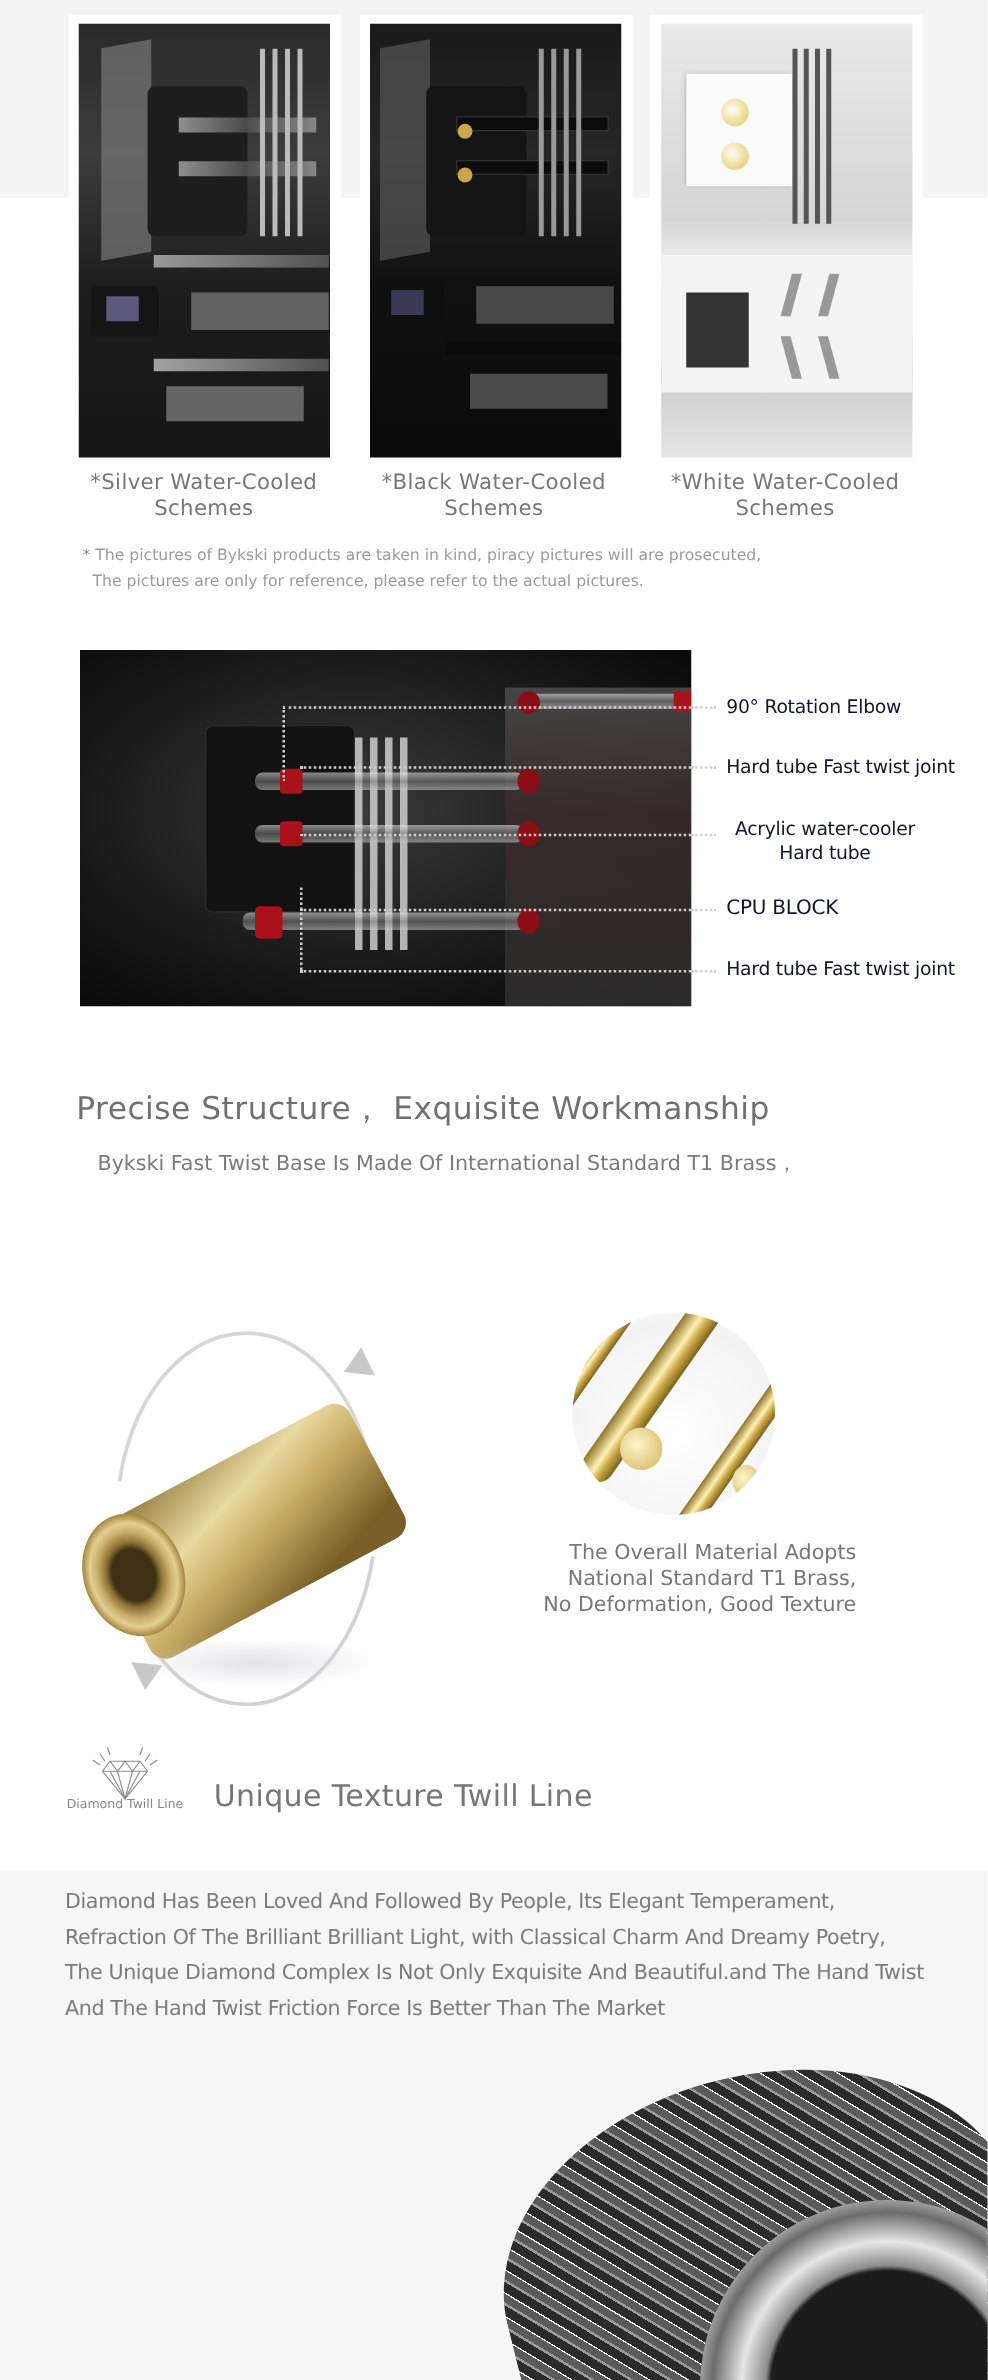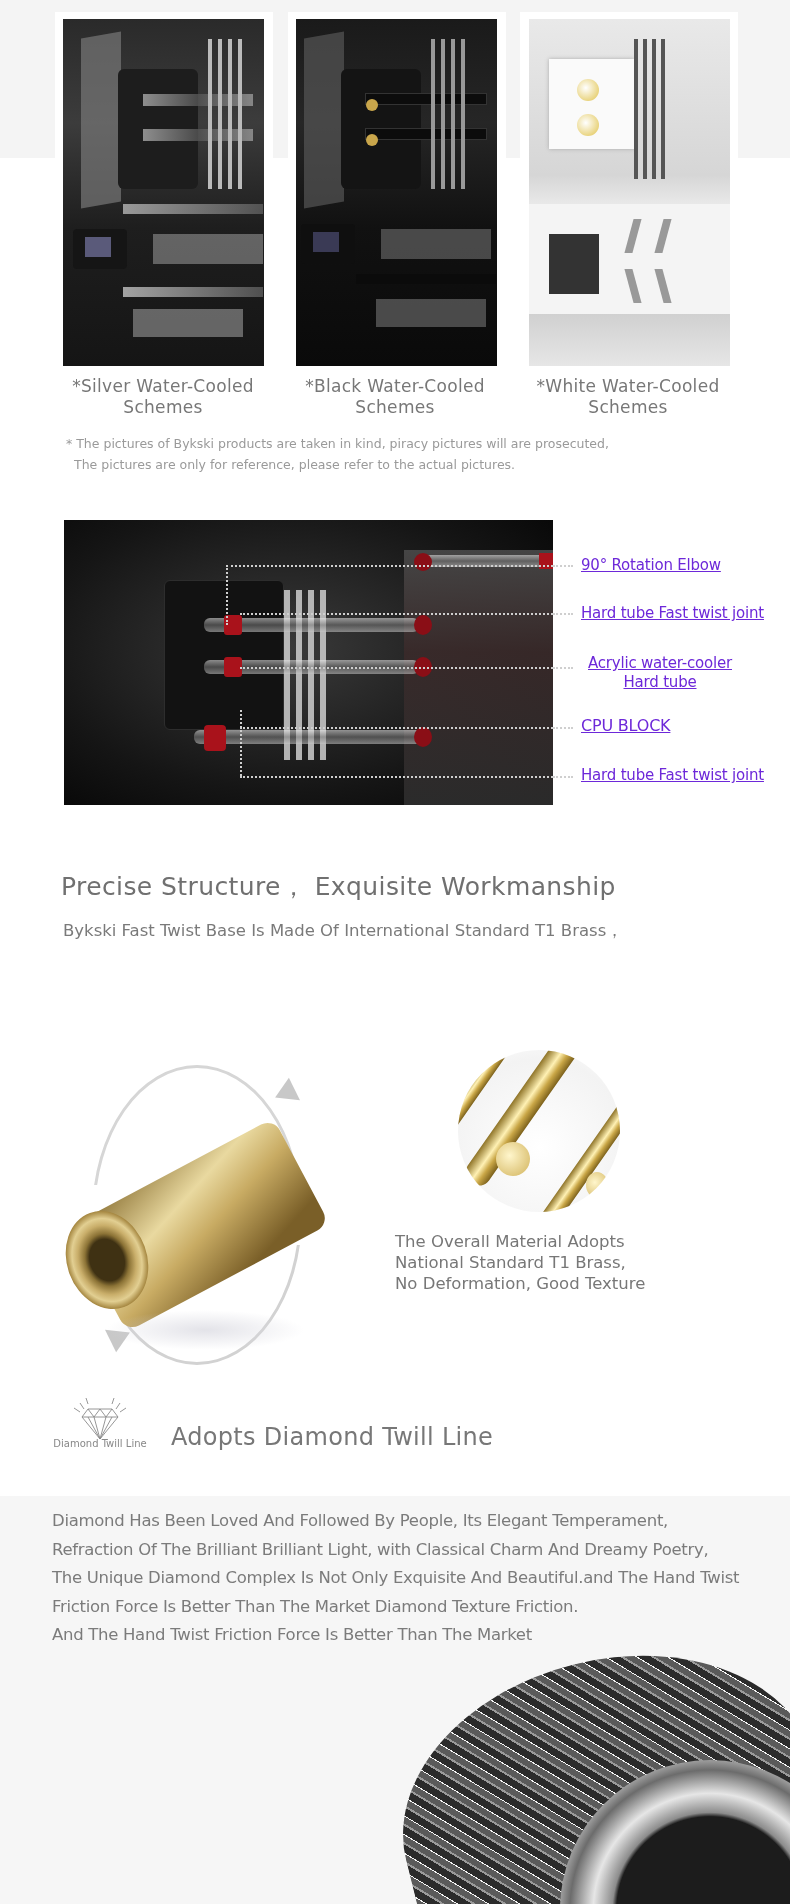--- a/index.html
+++ b/index.html
@@ -15,34 +15,34 @@
   .photo.black  { background: linear-gradient(180deg,#1a1a1a,#262626 30%,#111 60%,#0a0a0a); }
   .photo.white  { background: linear-gradient(180deg,#e9e9e9,#d6d6d6 45%,#f3f3f3 58%,#c9c9c9 80%,#e6e6e6); }
   .photo .blk { position: absolute; }
   .caption { top: 376px; width: 230px; text-align: center; font-size: 17px; line-height: 21px; color: #777; letter-spacing: 0.3px; }
   .notice { left: 66px; top: 433px; font-size: 12.5px; line-height: 21px; color: #9a9a9a; }
 
   
   .diagram { left: 64px; top: 520px; width: 489px; height: 285px; background: radial-gradient(ellipse at 45% 45%, #3a3a3a, #151515 65%, #050505); overflow: hidden; }
   .dot-line { height: 0; border-top: 2px dotted #cfcfcf; }
   .dot-v { width: 0; border-left: 2px dotted #cfcfcf; }
-  .label { font-size: 15px; color: #6d28d9; white-space: nowrap; letter-spacing: -0.2px; text-decoration: underline; }
+  .label { font-size: 15px; color: #0f172a; white-space: nowrap; letter-spacing: -0.2px; }
   .label.center { text-align: center; }
 
   
   .h2 { font-size: 25px; color: #707070; letter-spacing: 0.4px; white-space: nowrap; }
-  .para { font-size: 16.5px; line-height: 28px; color: #7a7a7a; white-space: nowrap; }
+  .para { font-size: 16.5px; line-height: 28px; color: #7a7a7a; white-space: nowrap; margin-left: 15px; }
 
   
   .brass-area { left: 45px; top: 1060px; width: 320px; height: 310px; }
   .ring-arrow { border: 3px solid #d2d2d2; border-radius: 50%; }
   .brass-body { background: linear-gradient(160deg,#8a7033,#e9d9a0 35%,#c8ab63 55%,#7a5f28 85%); border-radius: 14px; transform: rotate(-28deg); }
   .rods { left: 458px; top: 1050px; width: 162px; height: 162px; border-radius: 50%; background: radial-gradient(circle at 50% 60%, #fff, #f3f3f3 70%, #fff); overflow: hidden; }
   .rod { position: absolute; border-radius: 12px; background: linear-gradient(90deg,#8f7428,#fff1b4 45%,#c9a646 70%,#7c611c); transform: rotate(35deg); }
-  .brass-caption { left: 395px; top: 1231px; width: 290px; text-align: left; font-size: 16.5px; line-height: 21px; color: #777; }
+  .brass-caption { left: 395px; top: 1231px; width: 290px; text-align: right; font-size: 16.5px; line-height: 21px; color: #777; }
 
   
   .diamond-logo { left: 44px; top: 1395px; width: 112px; height: 62px; }
   .diamond-logo-label { left: 44px; top: 1438px; width: 112px; text-align: center; font-size: 10px; color: #888; }
   .diamond-title { left: 171px; top: 1423px; font-size: 24px; color: #777; letter-spacing: 0.3px; white-space: nowrap; }
   .gray-band { left: 0; top: 1496px; width: 790px; height: 408px; background: #f6f6f6; }
   .dpara { left: 52px; top: 1507px; font-size: 16.5px; line-height: 28.5px; color: #7b7b7b; white-space: nowrap; letter-spacing: -0.3px; }
   .knurl { left: 400px; top: 1660px; width: 420px; height: 300px; border-radius: 50% 50% 0 0; overflow: hidden;
     background:
       repeating-linear-gradient(45deg, #2b2b2b 0 7px, #9a9a9a 7px 9px, #5a5a5a 9px 15px, #f5f5f5 15px 16px),
@@ -219,25 +219,24 @@
       <line x1="36" y1="8" x2="40" y2="14"></line>
       <line x1="30" y1="13" x2="36" y2="17"></line>
       <line x1="76" y1="8" x2="72" y2="14"></line>
       <line x1="82" y1="13" x2="76" y2="17"></line>
       <line x1="42" y1="3" x2="44" y2="9"></line>
       <line x1="70" y1="3" x2="68" y2="9"></line>
     </g>
   </svg>
 </div>
 <div class="abs diamond-logo-label">Diamond Twill Line</div>
-<div class="abs diamond-title">Adopts Diamond Twill Line</div>
+<div class="abs diamond-title">Unique Texture Twill Line</div>
 
 <div class="abs gray-band"></div>
 <div class="abs dpara">
   <div>Diamond Has Been Loved And Followed By People, Its Elegant Temperament,</div>
   <div>Refraction Of The Brilliant Brilliant Light,  with Classical Charm And Dreamy Poetry,</div>
   <div>The Unique Diamond Complex Is Not Only Exquisite And Beautiful.and The Hand Twist</div>
-  <div>Friction Force Is Better Than The Market Diamond Texture Friction.</div>
   <div>And The Hand Twist Friction Force Is Better Than The Market</div>
 </div>
 
 <div class="abs knurl"></div>
 <div class="abs knurl-ring"></div>
 
 </body></html>

